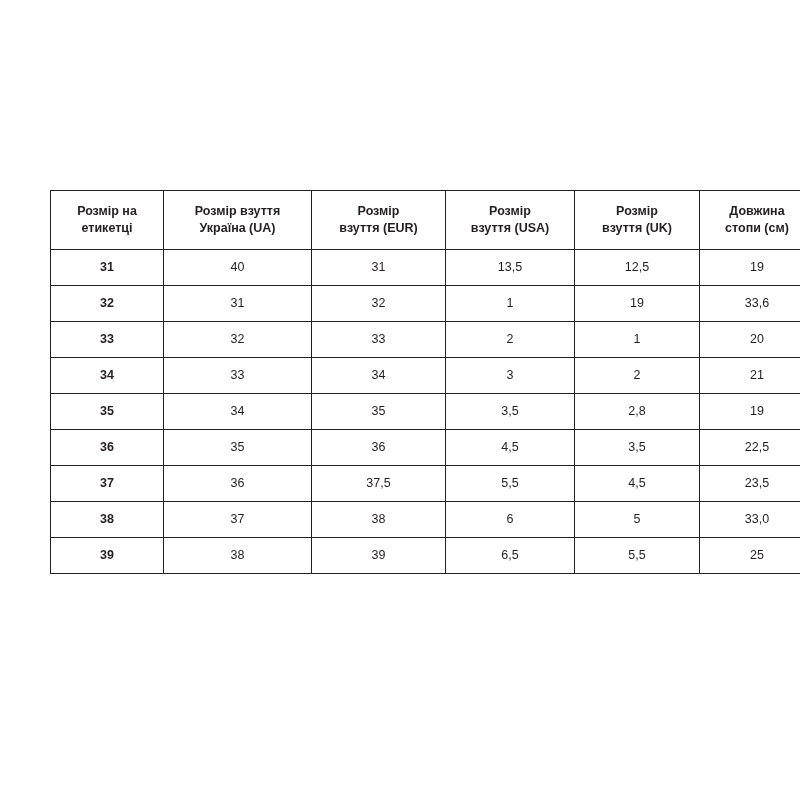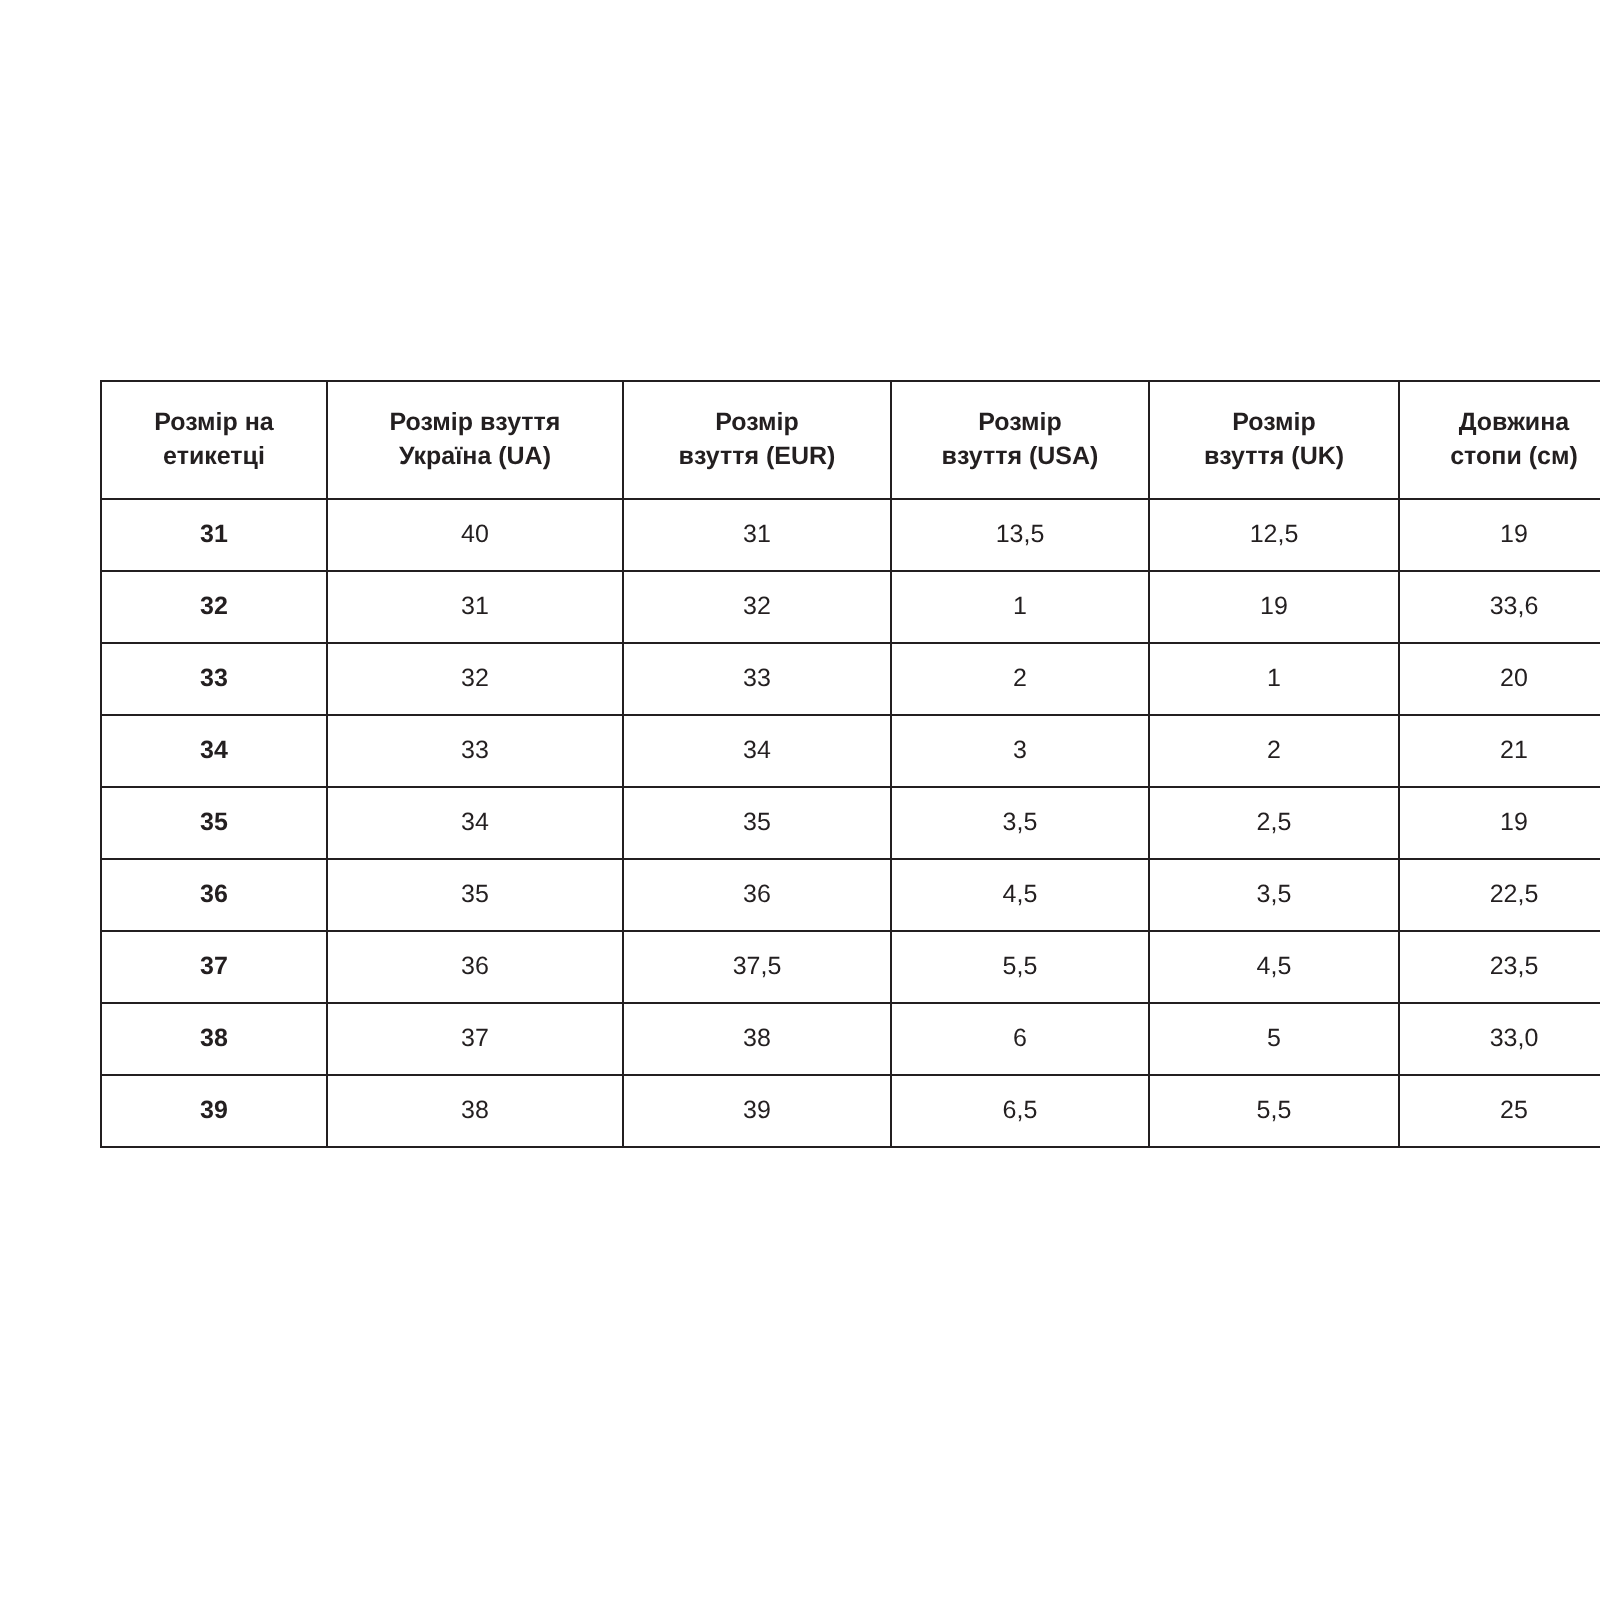--- a/index.html
+++ b/index.html
@@ -134,21 +134,21 @@
           <td>34</td>
           <td>3</td>
           <td>2</td>
           <td>21</td>
         </tr>
         <tr>
           <td class="label-col">35</td>
           <td>34</td>
           <td>35</td>
           <td>3,5</td>
-          <td>2,5</td>
+          <td>2,8</td>
           <td>19</td>
         </tr>
         <tr>
           <td class="label-col">36</td>
           <td>35</td>
           <td>36</td>
           <td>4,5</td>
           <td>3,5</td>
           <td>22,5</td>
         </tr>

